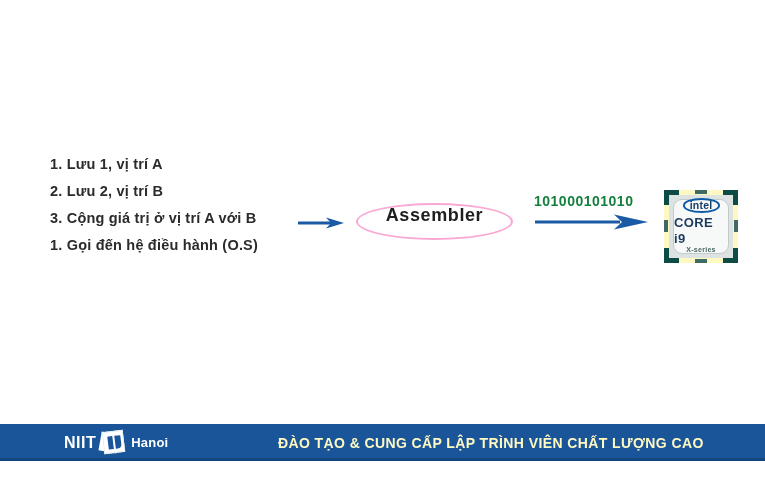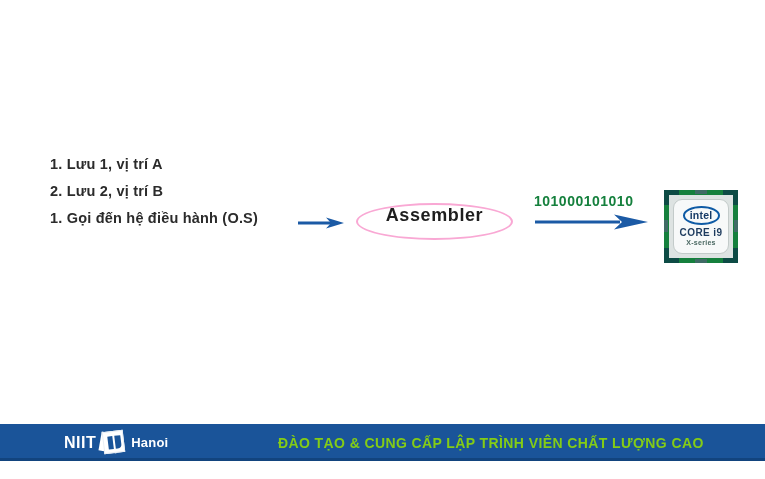--- a/index.html
+++ b/index.html
@@ -38,21 +38,21 @@
   
   .binary {
     position:absolute; left:534px; top:193px; width:112px;
     text-align:left; font-size:14px; font-weight:700;
     color:#15803d; letter-spacing:0.5px; white-space:nowrap;
   }
 
   
   .chip {
     position:absolute; left:664px; top:190px; width:74px; height:73px;
-    background:#15803d;
+    background:#fef9c3;
   }
   .chip-corner { position:absolute; width:15px; height:15px; background:#0d4b45; }
   .chip-corner.tl { left:0; top:0; }
   .chip-corner.tr { right:0; top:0; }
   .chip-corner.bl { left:0; bottom:0; }
   .chip-corner.br { right:0; bottom:0; }
   .chip-tab { position:absolute; background:#3f6b65; }
   .chip-tab.t { left:31px; top:0; width:12px; height:4px; }
   .chip-tab.b { left:31px; bottom:0; width:12px; height:4px; }
   .chip-tab.l { left:0; top:30px; width:4px; height:12px; }
@@ -68,21 +68,21 @@
   }
   .intel-oval {
     width:37px; height:19px; border:2px solid #0f5ba5; border-radius:50%;
     display:flex; align-items:center; justify-content:center;
   }
   .intel-oval span {
     font-size:10.5px; font-weight:700; color:#153a66; letter-spacing:0.2px;
     text-transform:lowercase; line-height:1;
   }
   .chip-model {
-    margin-top:2px; font-size:10px; font-weight:800; color:#1d3b5e;
+    margin-top:2px; font-size:13px; font-weight:800; color:#1d3b5e;
     letter-spacing:0.4px; line-height:1.2;
   }
   .chip-series {
     font-size:7px; font-weight:700; color:#4a6862; letter-spacing:0.3px; line-height:1.2;
   }
 
   
   .footer {
     position:absolute; left:0; top:424px; width:765px; height:37px;
     background:#1a5499;
@@ -112,32 +112,33 @@
   }
   .logo-glyph-b {
     position:absolute; left:11px; top:4px; width:6px; height:13px; background:#1a5499;
     border-radius:0 0 4px 0;
   }
   .logo-city {
     color:#ffffff; font-size:13px; font-weight:600; letter-spacing:0.2px;
   }
   .footer-slogan {
     position:absolute; left:278px; top:50%; transform:translateY(-50%);
-    color:#84cc16; font-size:14px; font-weight:700; letter-spacing:0.4px;
+    color:#fef9c3; font-size:14px; font-weight:700; letter-spacing:0.4px;
     white-space:nowrap;
   }
 </style>
 </head>
 <body>
 
 <div class="page">
 
   <div class="instr-list">
     <div class="instr-item">1. Lưu 1, vị trí A</div>
     <div class="instr-item">2. Lưu 2, vị trí B</div>
+    <div class="instr-item">3. Cộng giá trị ở vị trí A với B</div>
     <div class="instr-item">1. Gọi đến hệ điều hành (O.S)</div>
   </div>
 
   <svg id="arrow1" class="arrow-svg" width="50" height="18">
     <line x1="2" y1="9" x2="36" y2="9" stroke-width="3" stroke="#1b5aa5"></line>
     <polygon points="30,3.5 48,9 30,14.5 35,9" fill="#1b5aa5"></polygon>
   </svg>
 
   <div class="assembler">
     <span>Assembler</span>

